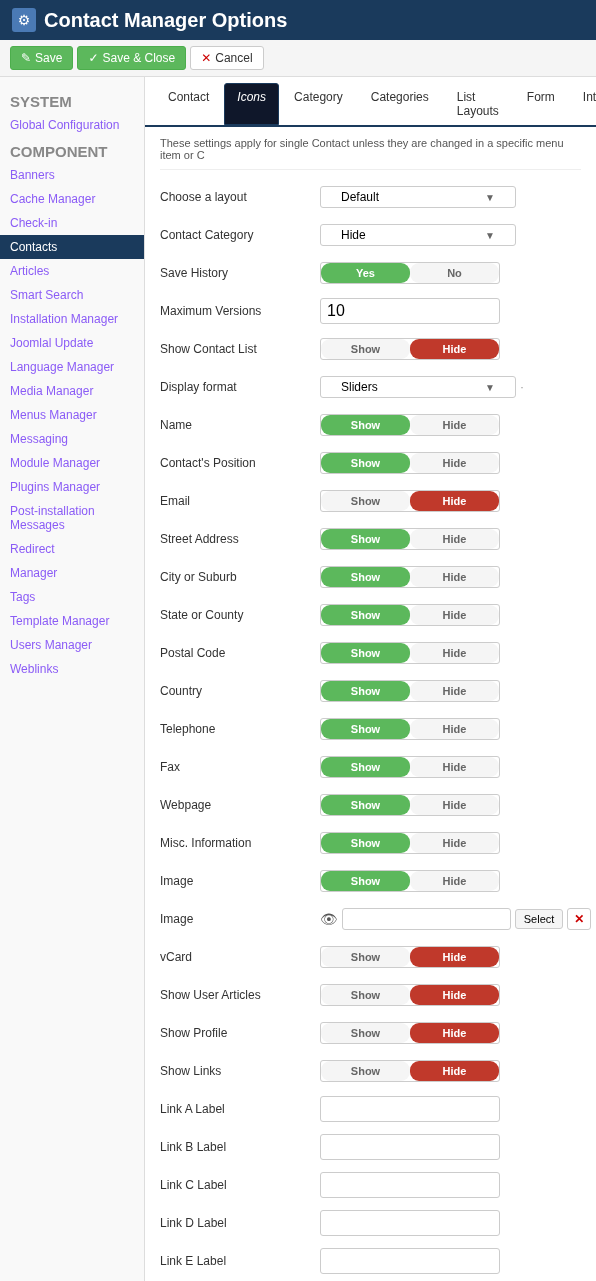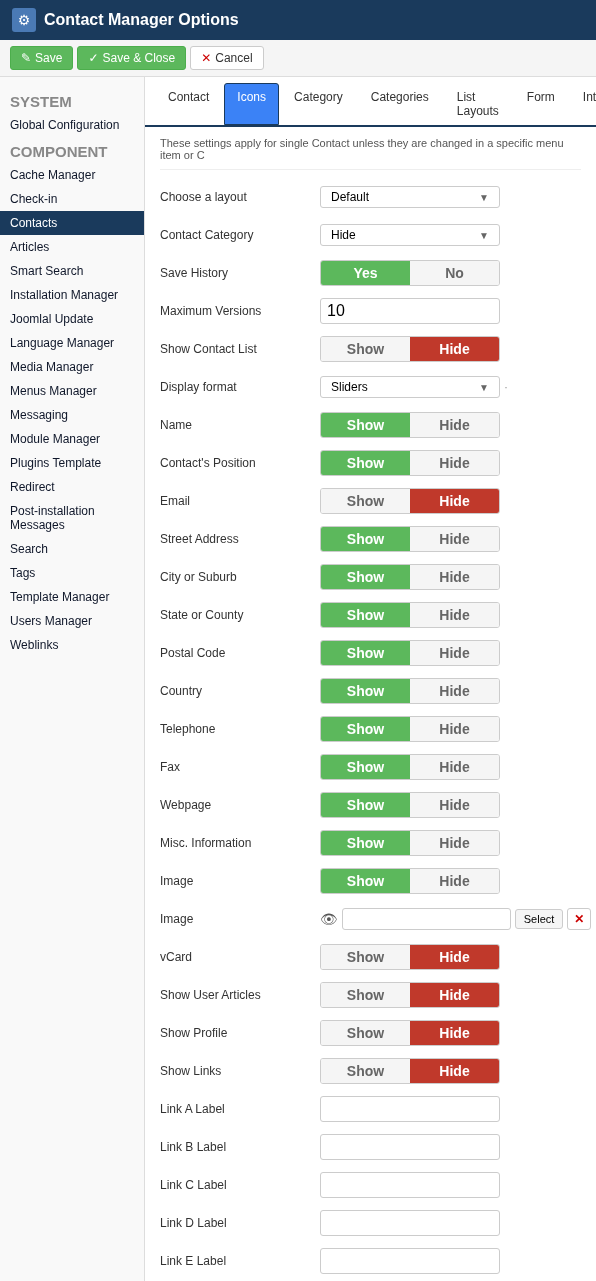--- a/index.html
+++ b/index.html
@@ -1,63 +1,63 @@
 <!DOCTYPE html>
 <html><head>
   <meta charset="utf-8">
   <style>
     * { box-sizing: border-box; margin: 0; padding: 0; }
     body { font-family: Arial, sans-serif; font-size: 12px; background: #f4f4f4; width: 596px; }
     
     
     .header { background: #1a3a5c; color: white; padding: 8px 12px; display: flex; align-items: center; gap: 8px; }
     .header-icon { width: 24px; height: 24px; background: #4a7ab5; border-radius: 3px; display: flex; align-items: center; justify-content: center; font-size: 14px; color: white; }
-    .header-title { font-size: 16px; font-weight: bold; color: white; }
+    .header-title { font-size: 20px; font-weight: bold; color: white; }
     
     
     .toolbar { background: #f5f5f5; border-bottom: 1px solid #ddd; padding: 6px 10px; display: flex; gap: 4px; }
     .btn { padding: 4px 10px; border: 1px solid #ccc; border-radius: 3px; cursor: pointer; font-size: 12px; display: flex; align-items: center; gap: 4px; }
     .btn-save { background: #5cb85c; color: white; border-color: #4cae4c; }
     .btn-save-close { background: #5cb85c; color: white; border-color: #4cae4c; }
     .btn-cancel { background: #fff; color: #333; border-color: #ccc; }
     .btn-cancel .x-icon { color: #c00; }
     
     
     .main-layout { display: flex; min-height: 1200px; }
     
     
     .sidebar { width: 145px; background: #f9f9f9; border-right: 1px solid #ddd; padding: 10px 0; flex-shrink: 0; }
     .sidebar-section-label { font-size: 15px; color: #888; font-weight: bold; padding: 6px 10px 3px; text-transform: uppercase; }
-    .sidebar-item { padding: 5px 10px; cursor: pointer; color: #0f172a; font-size: 12px; }
+    .sidebar-item { padding: 5px 10px; cursor: pointer; color: #8b5cf6; font-size: 12px; }
     .sidebar-item.active { background: #1a3a5c; color: white; }
     
     
     .content { flex: 1; padding: 0; overflow: hidden; }
     
     
     .tabs { display: flex; border-bottom: 2px solid #1a3a5c; background: #fff; padding-top: 6px; padding-left: 10px; }
     .tab { padding: 6px 12px; cursor: pointer; font-size: 12px; color: #333; border: 1px solid transparent; margin-right: 2px; border-radius: 3px 3px 0 0; }
-    .tab.active { background: #3b82f6; color: white; border-color: #1a3a5c; }
+    .tab.active { background: #0f172a; color: white; border-color: #1a3a5c; font-style: italic; }
     
     
     .settings-area { padding: 10px 15px; background: #fff; }
     .settings-note { font-size: 11px; color: #555; margin-bottom: 12px; border-bottom: 1px solid #eee; padding-bottom: 8px; }
     
     
     .form-row { display: flex; align-items: center; margin-bottom: 8px; min-height: 30px; }
     .form-label { width: 160px; flex-shrink: 0; color: #333; font-size: 12px; }
     .form-control { flex: 1; }
     
     
-    .select-box { display: flex; align-items: center; border: 1px solid #ccc; border-radius: 3px; background: white; padding: 3px 10px; width: 180px; justify-content: space-between; font-size: 12px; cursor: pointer; }
+    .select-box { display: flex; align-items: center; border: 1px solid #ccc; border-radius: 3px; background: white; padding: 3px 20px; width: 196px; justify-content: space-between; font-size: 12px; cursor: pointer; }
     .select-box .arrow { color: #666; font-size: 10px; }
     
     
     .toggle-group { display: flex; border: 1px solid #ccc; border-radius: 3px; overflow: hidden; width: 180px; }
-    .toggle-btn { flex: 1; padding: 4px 8px; text-align: center; font-size: 14px; cursor: pointer; font-weight: bold; }
+    .toggle-btn { flex: 1; padding: 4px 8px; text-align: center; font-size: 11px; cursor: pointer; font-weight: bold; border-radius: 9px; }
     .toggle-btn.active-green { background: #5cb85c; color: white; }
     .toggle-btn.active-red { background: #c0392b; color: white; }
     .toggle-btn.inactive { background: #f5f5f5; color: #666; }
     
     
     .text-input { border: 1px solid #ccc; border-radius: 3px; padding: 3px 6px; font-size: 16px; width: 180px; }
     
     
     .image-row { display: flex; align-items: center; gap: 4px; }
     .eye-icon { color: #555; font-size: 14px; cursor: pointer; }
@@ -91,36 +91,37 @@
   </button>
 </div>
 
 <div class="main-layout">
 
   <div class="sidebar">
     <div class="sidebar-section-label">SYSTEM</div>
     <div class="sidebar-item">Global Configuration</div>
 
     <div class="sidebar-section-label">COMPONENT</div>
+    <div class="sidebar-item">Banners</div>
     <div class="sidebar-item">Cache Manager</div>
     <div class="sidebar-item">Check-in</div>
     <div class="sidebar-item active">Contacts</div>
     <div class="sidebar-item">Articles</div>
     <div class="sidebar-item">Smart Search</div>
     <div class="sidebar-item">Installation Manager</div>
     <div class="sidebar-item">Joomlal Update</div>
     <div class="sidebar-item">Language Manager</div>
     <div class="sidebar-item">Media Manager</div>
     <div class="sidebar-item">Menus Manager</div>
     <div class="sidebar-item">Messaging</div>
     <div class="sidebar-item">Module Manager</div>
-    <div class="sidebar-item">Plugins Template</div>
+    <div class="sidebar-item">Plugins Manager</div>
+    <div class="sidebar-item">Post-installation Messages</div>
     <div class="sidebar-item">Redirect</div>
-    <div class="sidebar-item">Post-installation Messages</div>
-    <div class="sidebar-item">Search</div>
+    <div class="sidebar-item">Manager</div>
     <div class="sidebar-item">Tags</div>
     <div class="sidebar-item">Template Manager</div>
     <div class="sidebar-item">Users Manager</div>
     <div class="sidebar-item">Weblinks</div>
   </div>
 
   <div class="content">
 
     <div class="tabs">
       <div class="tab">Contact</div>

